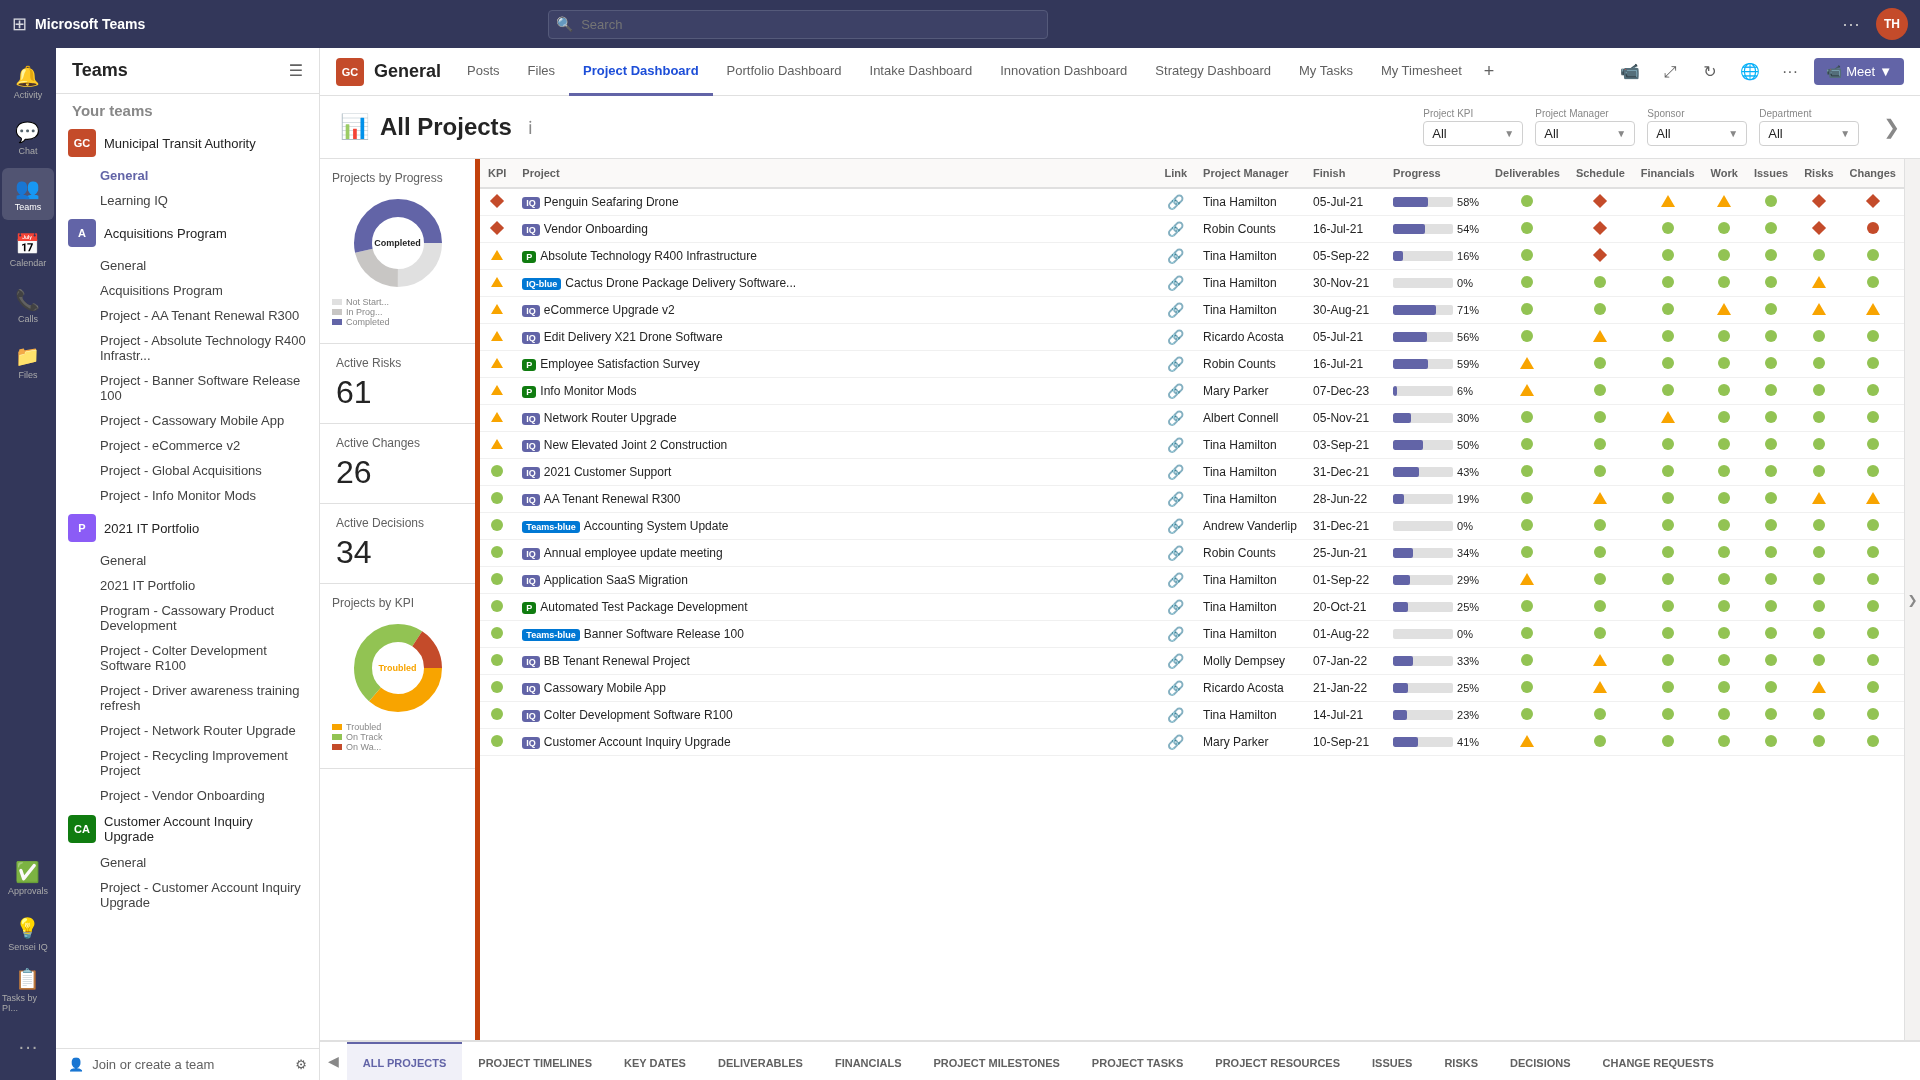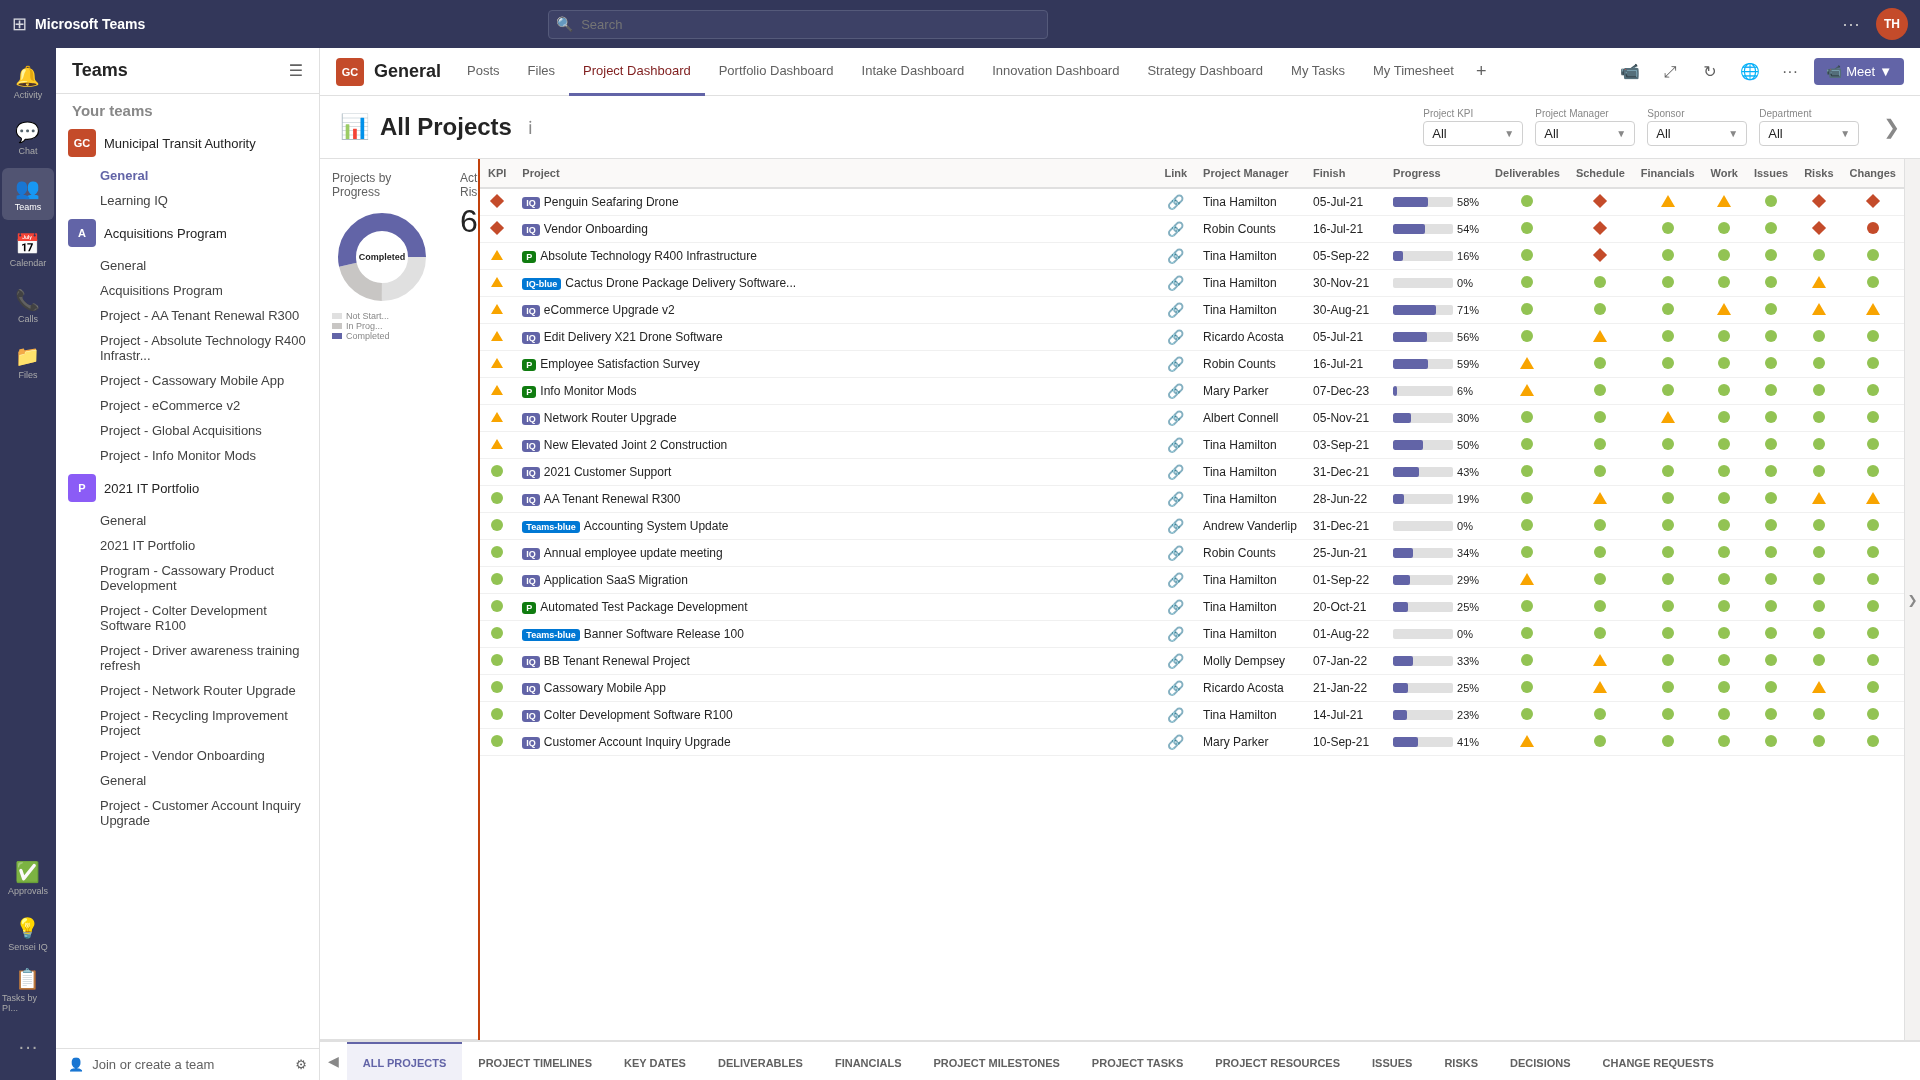--- a/index.html
+++ b/index.html
@@ -176,21 +176,21 @@
     .tab {
       padding: 0 14px;
       height: 48px;
       display: flex; align-items: center;
       font-size: 13px;
       color: #616161;
       cursor: pointer;
       border-bottom: 3px solid transparent;
       white-space: nowrap;
     }
-    .tab.active { color: #7f1d1d; border-bottom-color: #6264a7; font-weight: 400; }
+    .tab.active { color: #1d4ed8; border-bottom-color: #6264a7; font-weight: 700; }
     .tab-add { color: #616161; padding: 0 8px; font-size: 18px; cursor: pointer; }
     .header-actions { display: flex; align-items: center; gap: 8px; margin-left: auto; }
     .header-action-btn {
       width: 32px; height: 32px;
       border-radius: 4px;
       display: flex; align-items: center; justify-content: center;
       color: #616161; cursor: pointer; font-size: 16px;
     }
     .meet-btn {
       background: #6264a7;
@@ -243,22 +243,23 @@
     .dashboard-body {
       display: flex;
       flex: 1;
       overflow: hidden;
     }
 
     
     .kpi-panel {
       width: 160px;
       flex-shrink: 0;
-      border-right: 2px solid #c2410c;
-      display: flex;
+      border-right: 5px solid #c2410c;
+      display: flex;
+      flex-direction: column;
       overflow-y: auto;
     }
 
     
     .kpi-chart-card {
       padding: 12px;
       border-bottom: 1px solid #e0e0e0;
     }
     .kpi-chart-title { font-size: 12px; color: #616161; margin-bottom: 8px; font-weight: 500; }
     .donut-container { position: relative; width: 100px; height: 100px; margin: 0 auto; }
@@ -455,39 +456,45 @@
 
       <div class="team-item">
         <div class="team-avatar" style="background:#6264a7">A</div>
         <span class="team-name">Acquisitions Program</span>
         <span class="team-more">···</span>
       </div>
       <div class="channel-item">General</div>
       <div class="channel-item">Acquisitions Program</div>
       <div class="channel-item">Project - AA Tenant Renewal R300</div>
       <div class="channel-item">Project - Absolute Technology R400 Infrastr...</div>
+      <div class="channel-item">Project - Banner Software Release 100</div>
       <div class="channel-item">Project - Cassowary Mobile App</div>
       <div class="channel-item">Project - eCommerce v2</div>
       <div class="channel-item">Project - Global Acquisitions</div>
       <div class="channel-item">Project - Info Monitor Mods</div>
 
       <div class="team-item">
         <div class="team-avatar" style="background:#8b5cf6">P</div>
         <span class="team-name">2021 IT Portfolio</span>
         <span class="team-more">···</span>
       </div>
       <div class="channel-item">General</div>
       <div class="channel-item">2021 IT Portfolio</div>
       <div class="channel-item">Program - Cassowary Product Development</div>
       <div class="channel-item">Project - Colter Development Software R100</div>
       <div class="channel-item">Project - Driver awareness training refresh</div>
       <div class="channel-item">Project - Network Router Upgrade</div>
       <div class="channel-item">Project - Recycling Improvement Project</div>
       <div class="channel-item">Project - Vendor Onboarding</div>
 
+      <div class="team-item">
+        <div class="team-avatar" style="background:#107c10">CA</div>
+        <span class="team-name">Customer Account Inquiry Upgrade</span>
+        <span class="team-more">···</span>
+      </div>
       <div class="channel-item">General</div>
       <div class="channel-item">Project - Customer Account Inquiry Upgrade</div>
     </div>
 
     <div class="sidebar-bottom">
       <span>👤</span>
       <span>Join or create a team</span>
       <span style="margin-left:auto">⚙</span>
     </div>
   </div>

